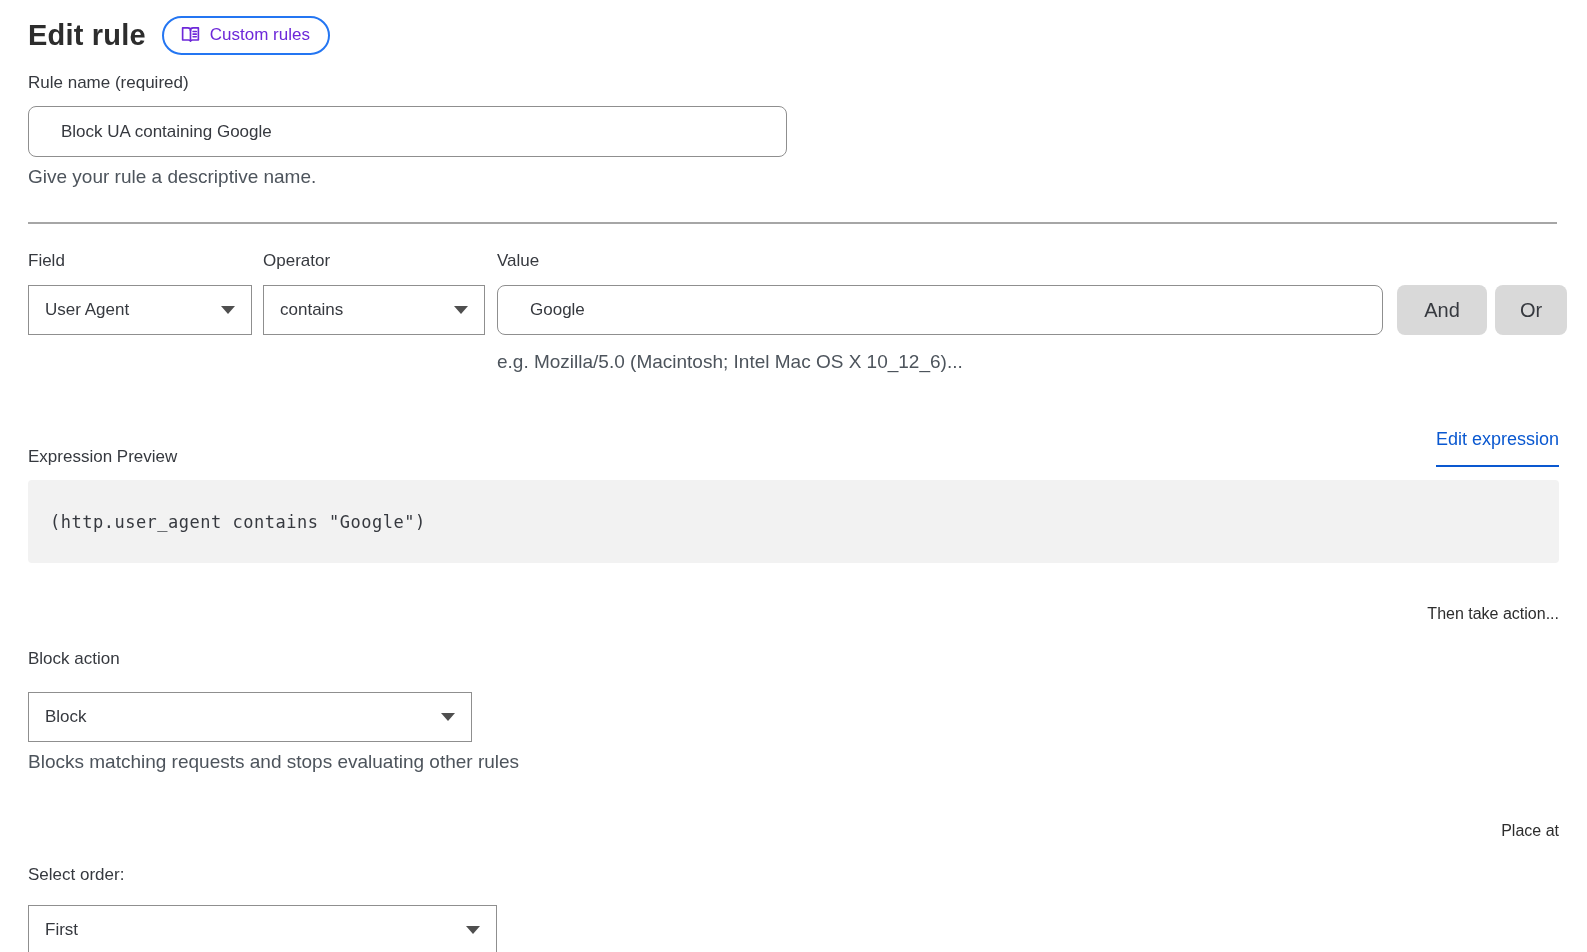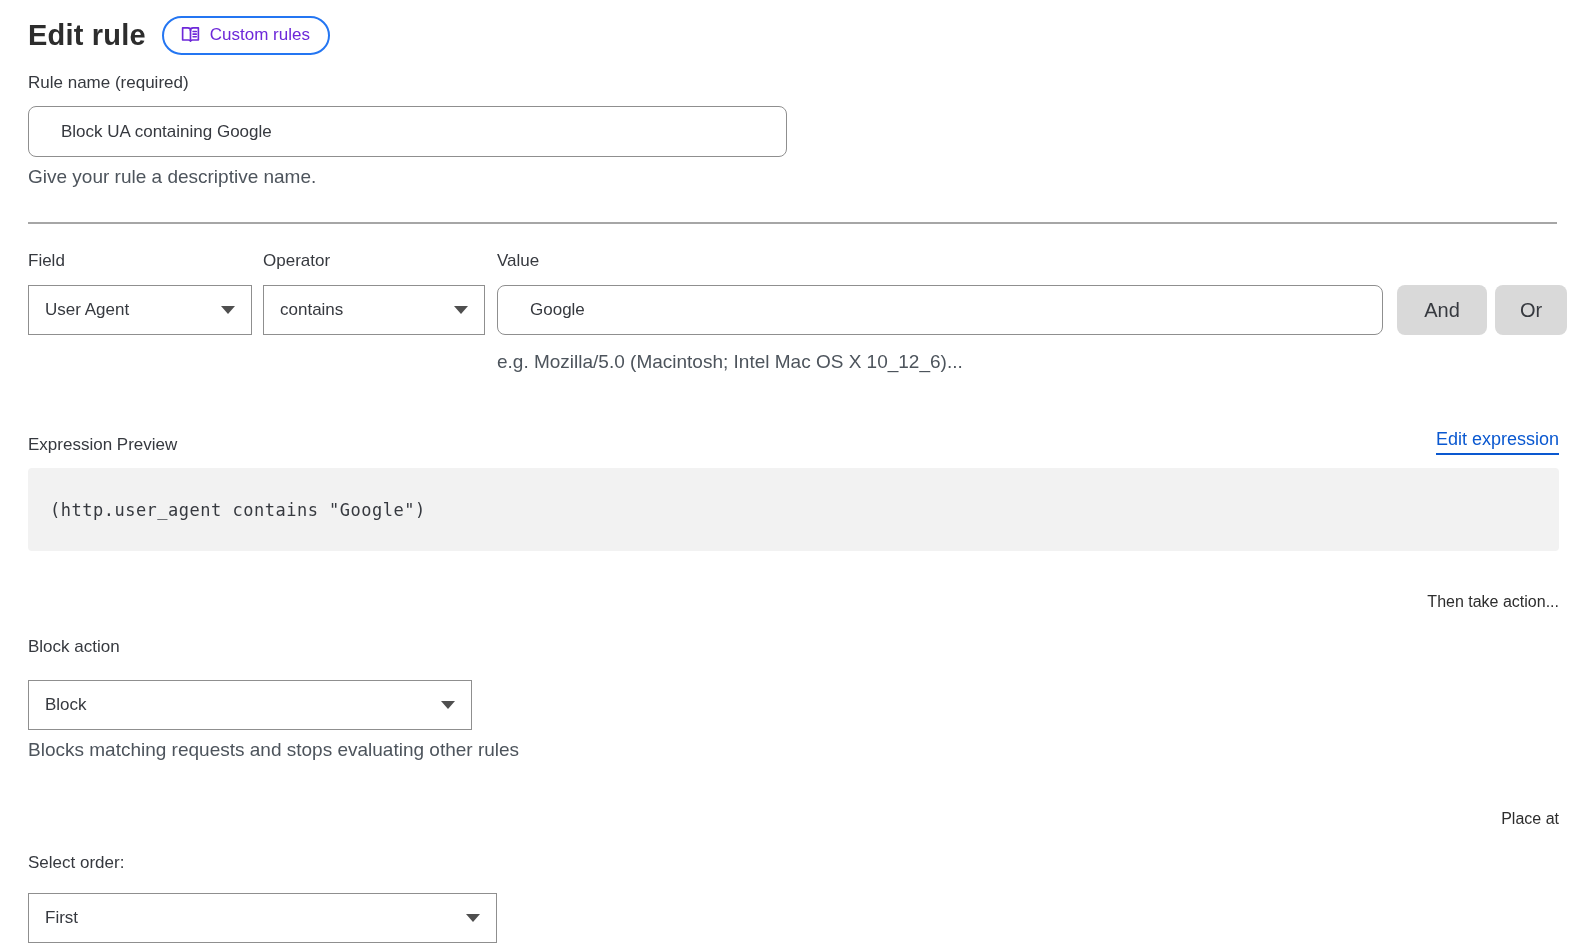--- a/index.html
+++ b/index.html
@@ -137,21 +137,21 @@
     margin-top: 56px;
     display: flex;
     justify-content: space-between;
     align-items: flex-end;
     width: 1531px;
   }
   .expr-link {
     font-size: 18px;
     color: #0a58d0;
     border-bottom: 2px solid #0a58d0;
-    padding-bottom: 3px;
+    padding-bottom: 15px;
     cursor: pointer;
     text-decoration: none;
     line-height: 22px;
   }
   .expr-box {
     margin-top: 13px;
     width: 1531px;
     height: 83px;
     background: #f2f2f2;
     border-radius: 4px;

